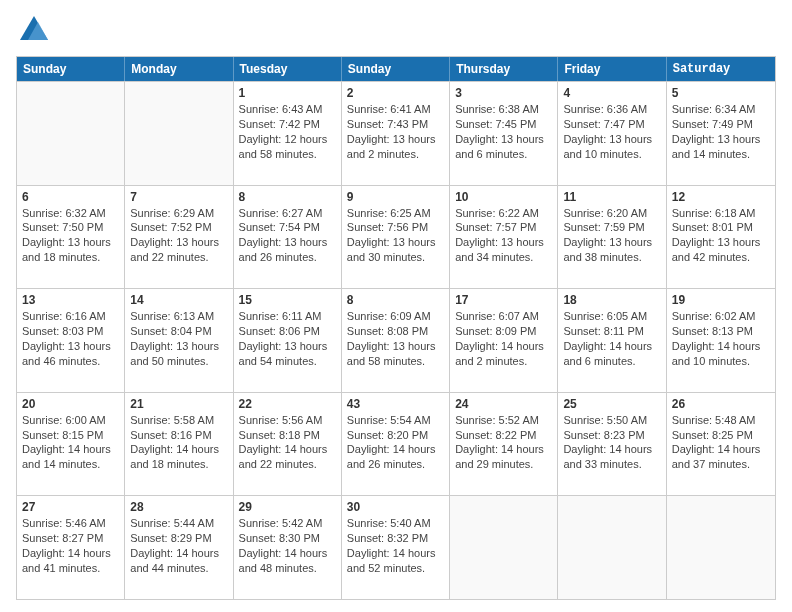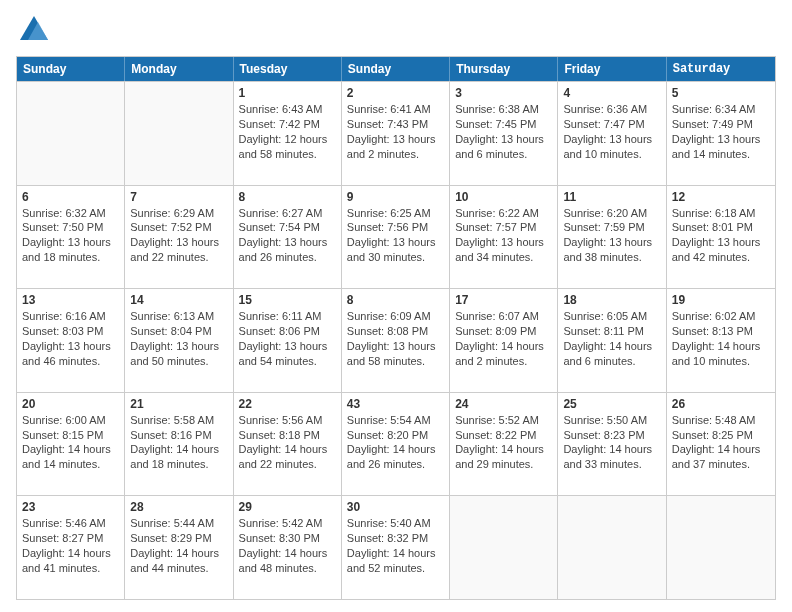--- a/index.html
+++ b/index.html
@@ -246,21 +246,21 @@
             <span class="day-num">25</span>
             <div class="cell-text">Sunrise: 5:50 AM<br>Sunset: 8:23 PM<br>Daylight: 14 hours<br>and 33 minutes.</div>
           </div>
           <div class="cal-cell">
             <span class="day-num">26</span>
             <div class="cell-text">Sunrise: 5:48 AM<br>Sunset: 8:25 PM<br>Daylight: 14 hours<br>and 37 minutes.</div>
           </div>
         </div>
         <div class="cal-row">
           <div class="cal-cell">
-            <span class="day-num">23</span>
+            <span class="day-num">27</span>
             <div class="cell-text">Sunrise: 5:46 AM<br>Sunset: 8:27 PM<br>Daylight: 14 hours<br>and 41 minutes.</div>
           </div>
           <div class="cal-cell">
             <span class="day-num">28</span>
             <div class="cell-text">Sunrise: 5:44 AM<br>Sunset: 8:29 PM<br>Daylight: 14 hours<br>and 44 minutes.</div>
           </div>
           <div class="cal-cell">
             <span class="day-num">29</span>
             <div class="cell-text">Sunrise: 5:42 AM<br>Sunset: 8:30 PM<br>Daylight: 14 hours<br>and 48 minutes.</div>
           </div>

